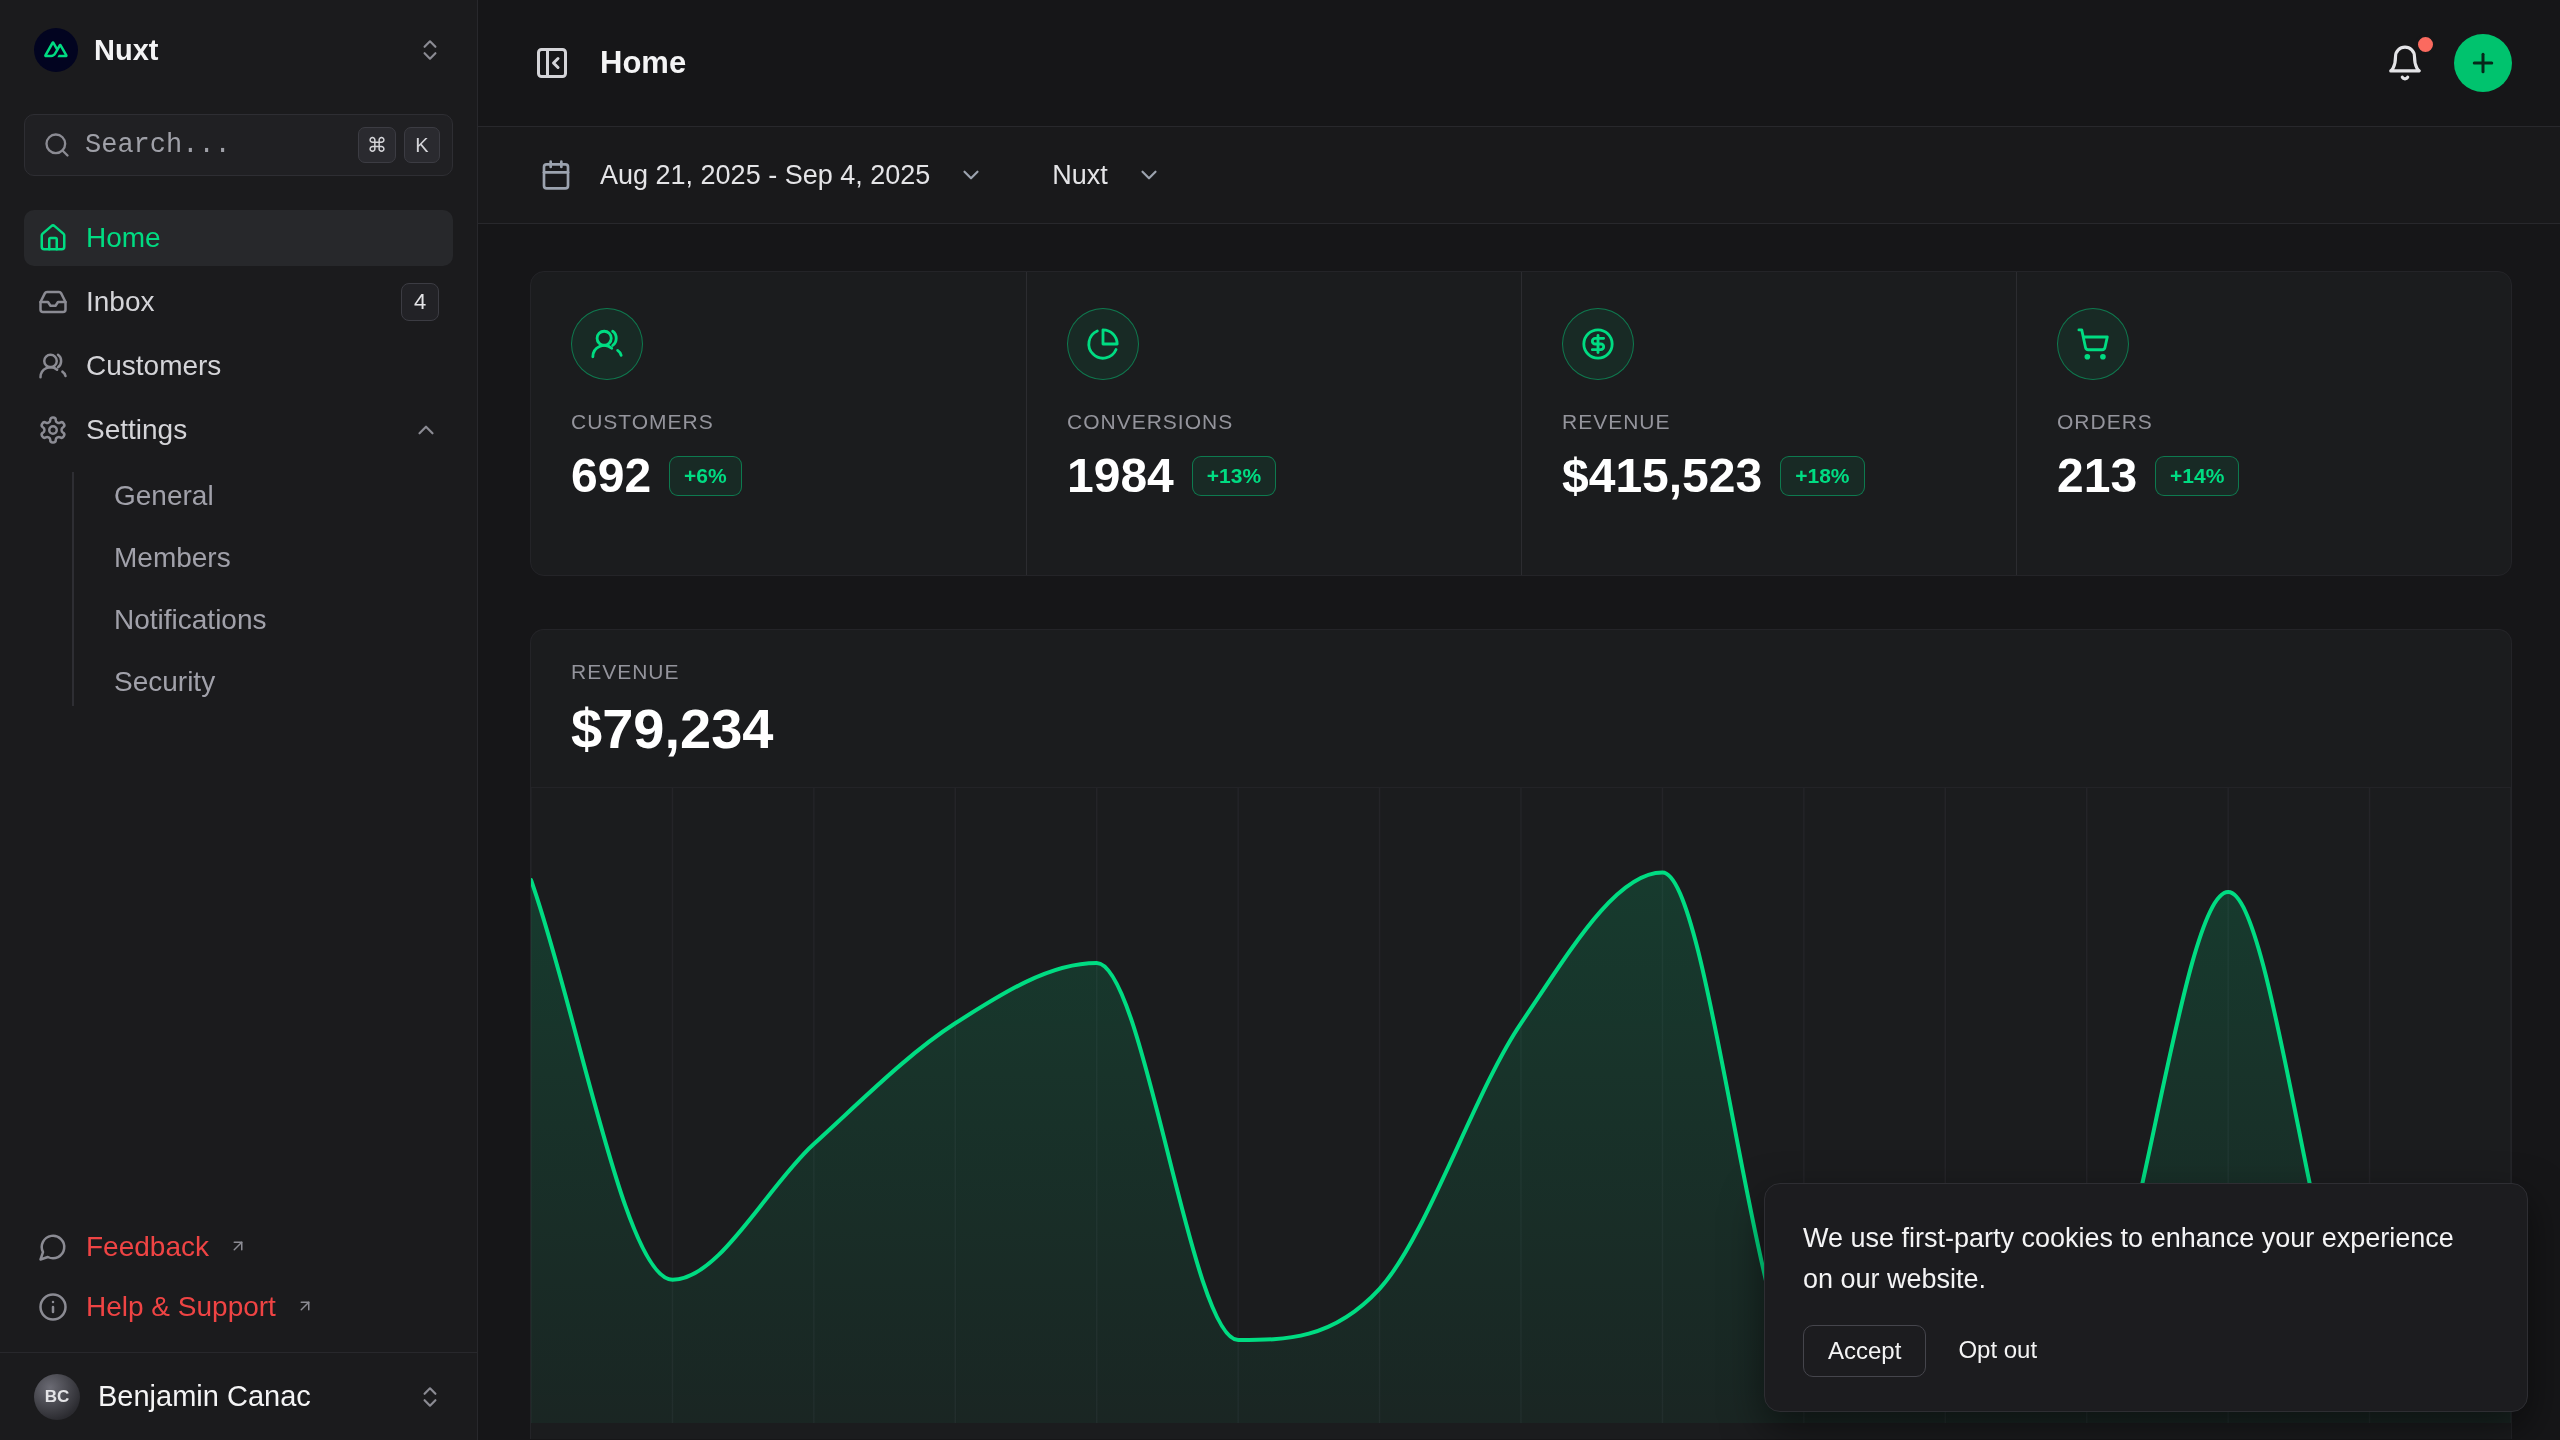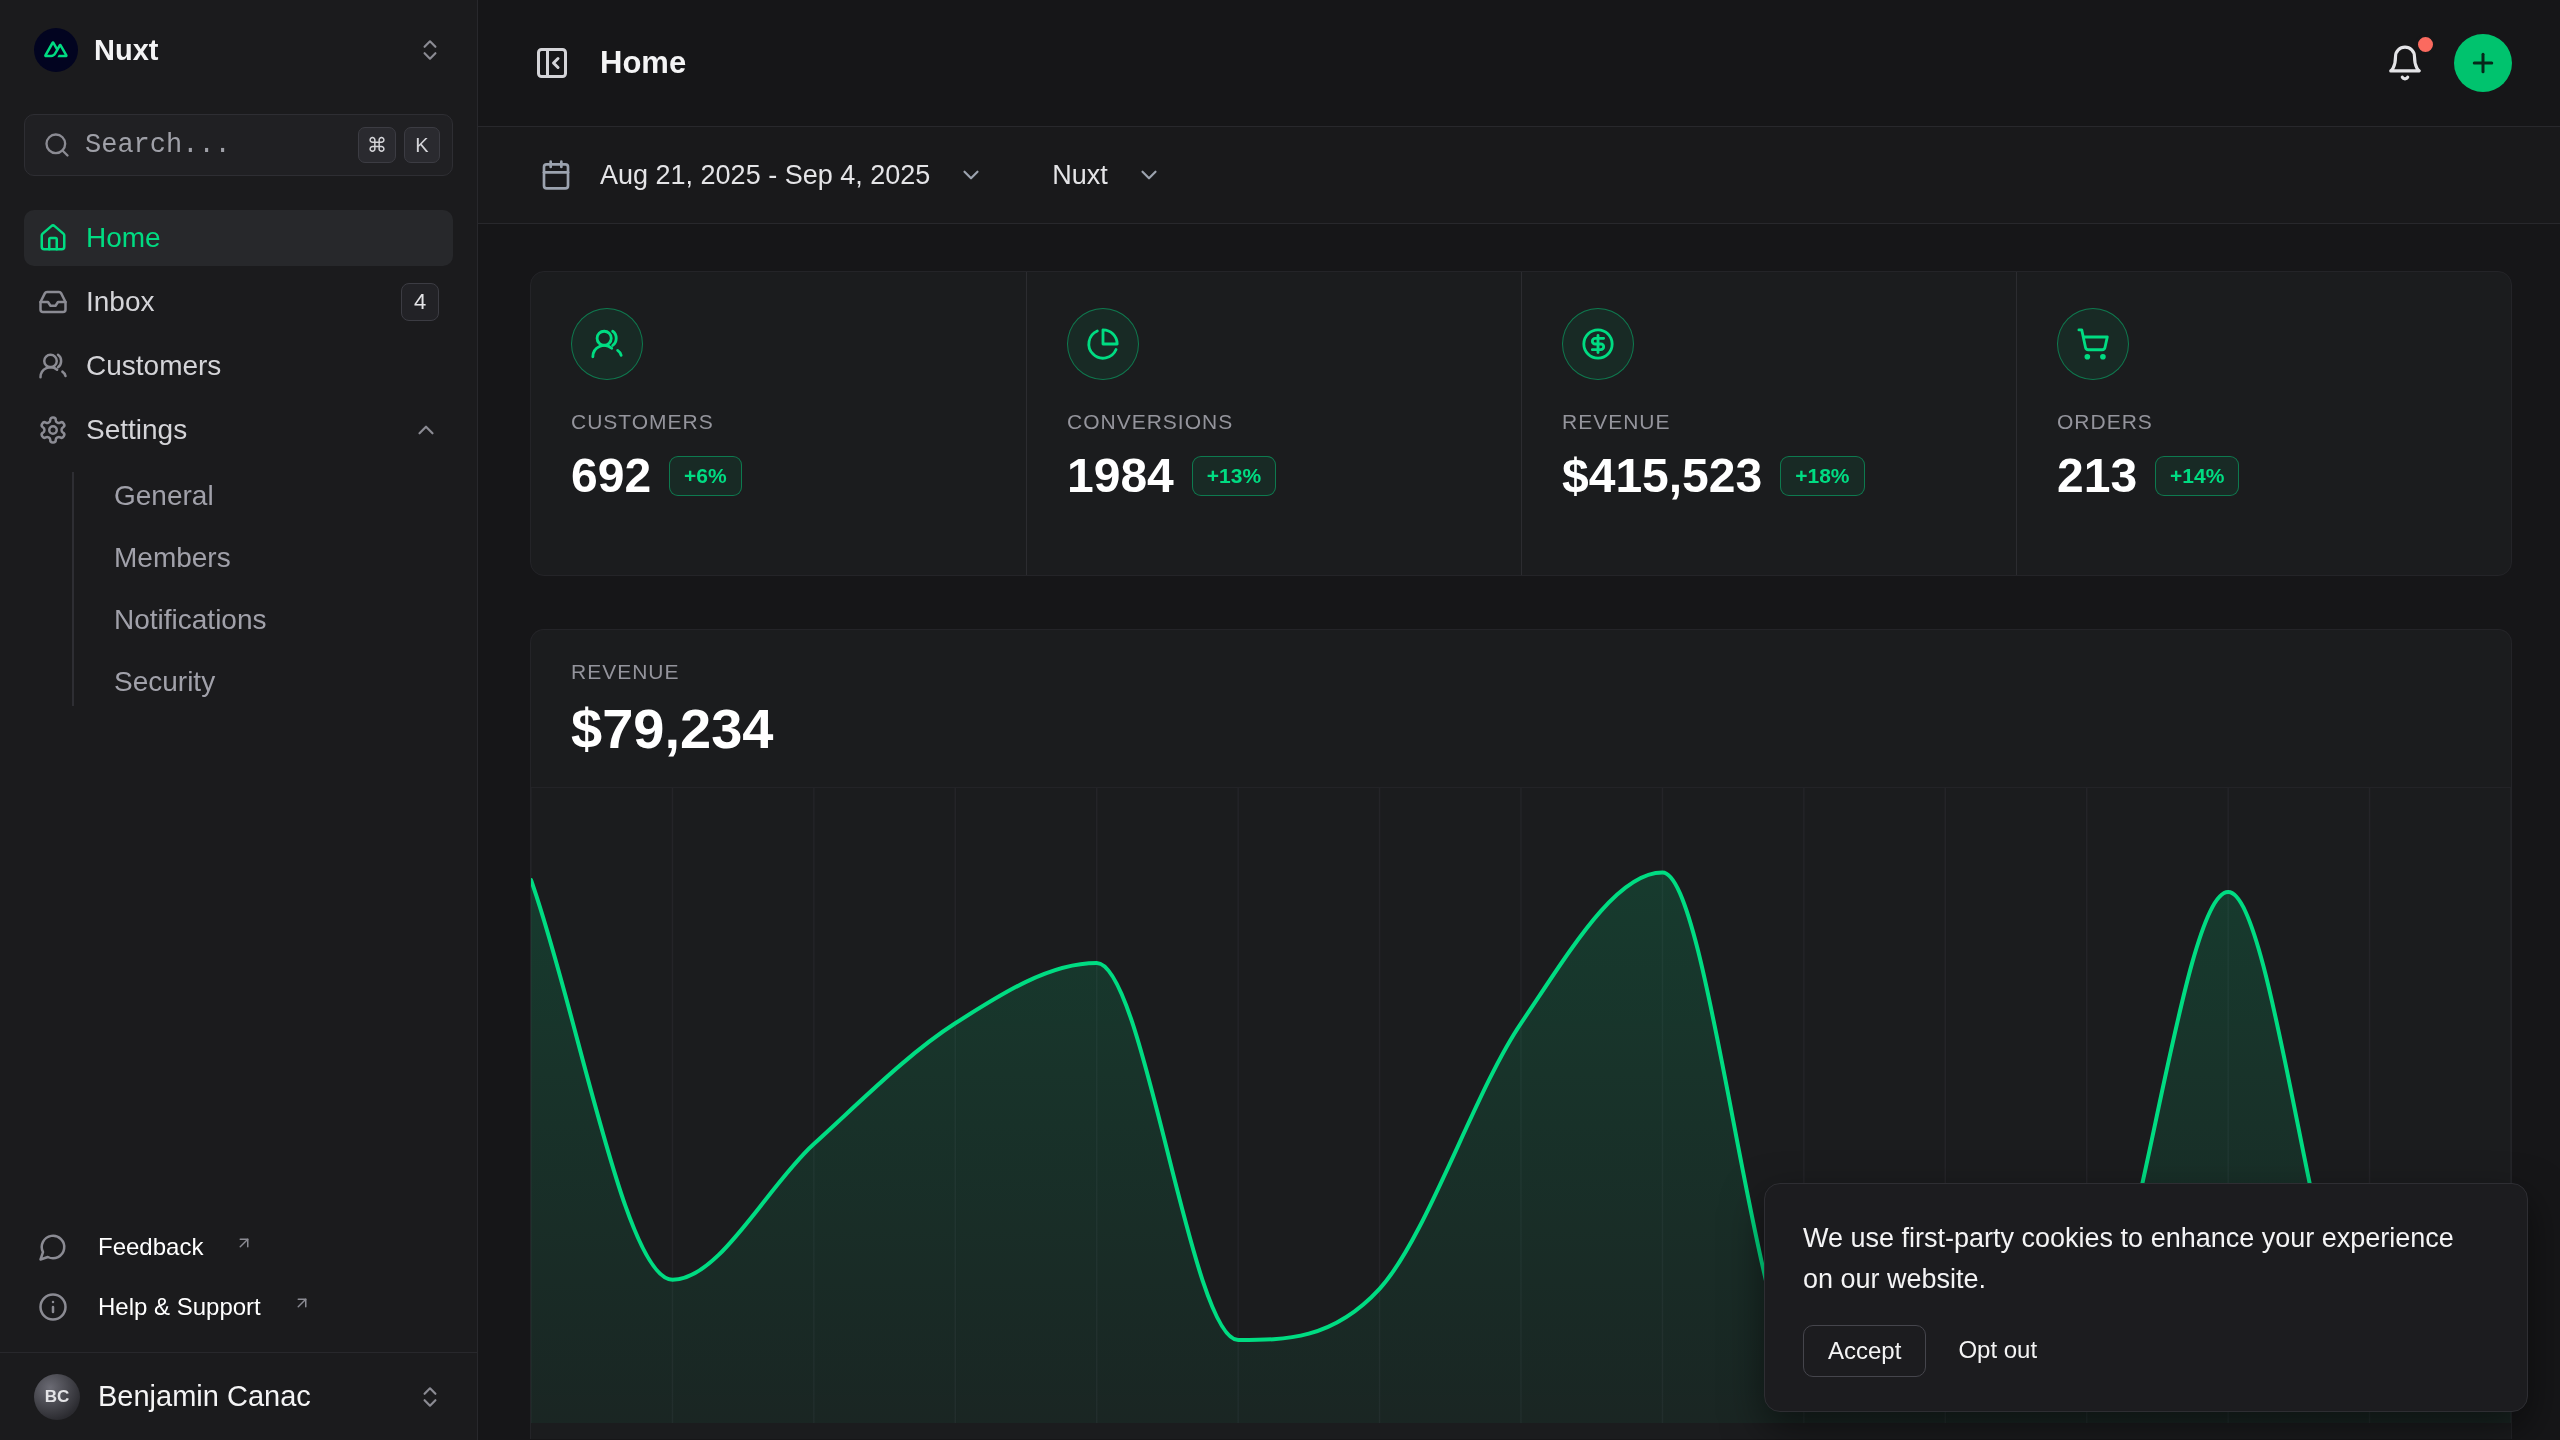--- a/index.html
+++ b/index.html
@@ -73,23 +73,23 @@
   }
   .subnav-item {
     height:56px; display:flex; align-items:center;
     font-size:28px; color:#a1a1aa; cursor:pointer; text-decoration:none;
     border-radius:8px; padding:0 10px;
   }
 
   .sidebar-spacer { flex:1; }
   .sidebar-footer { display:flex; flex-direction:column; gap:6px; padding-bottom:18px; }
   .footer-item {
-    display:flex; align-items:center; gap:30px;
+    display:flex; align-items:center; gap:18px;
     height:54px; padding:0 14px; border-radius:10px;
-    color:#ffffff; font-size:24px; cursor:pointer; text-decoration:none;
+    color:#ef4444; font-size:28px; cursor:pointer; text-decoration:none;
   }
   .footer-item .ni-icon { color:#8b8b93; display:flex; }
   .ext-arrow { color:#8b8b93; margin-left:2px; align-self:flex-start; margin-top:10px; }
 
   .user-row {
     border-top:1px solid #28282c; margin:0 -24px;
     padding:16px 34px; display:flex; align-items:center; gap:18px;
     cursor:pointer; height:88px;
   }
   .avatar {

